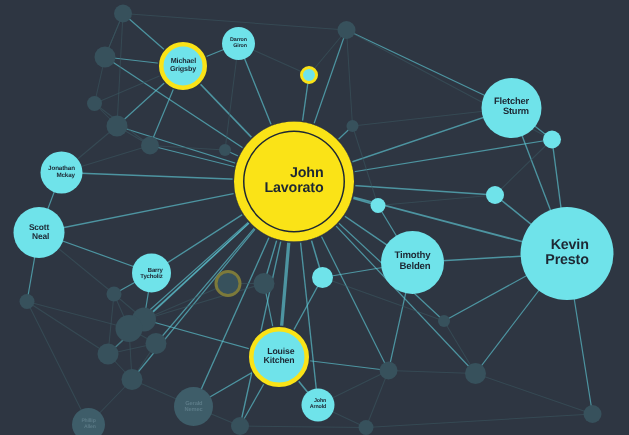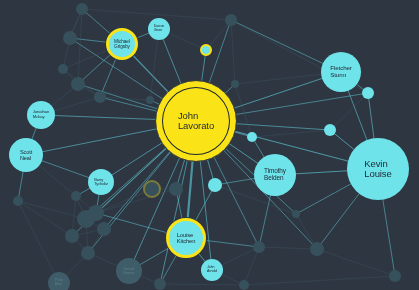--- a/index.html
+++ b/index.html
@@ -27,23 +27,23 @@
     width: 419px;
     height: 290px;
   }
   .node {
     position: absolute;
     border-radius: 50%;
     box-sizing: border-box;
     display: flex;
     align-items: center;
     justify-content: center;
-    text-align: left;
+    text-align: right;
     line-height: 1.08;
-    font-weight: normal;
+    font-weight: bold;
     letter-spacing: -0.1px;
     overflow: hidden;
     white-space: pre-line;
   }
   .node-label {
     display: block;
     pointer-events: none;
   }
 </style>
 </head>
@@ -159,21 +159,21 @@
       <line x1="341" y1="72" x2="235" y2="84" stroke="#3d5a63" stroke-width="0.7" stroke-opacity="0.55"></line>
       <line x1="70" y1="38" x2="82" y2="9" stroke="#3d5a63" stroke-width="0.7" stroke-opacity="0.55"></line>
       <line x1="122" y1="44" x2="63" y2="69" stroke="#3d5a63" stroke-width="0.7" stroke-opacity="0.55"></line>
       <line x1="104" y1="229" x2="88" y2="253" stroke="#3d5a63" stroke-width="0.7" stroke-opacity="0.55"></line>
       <line x1="96" y1="213" x2="76" y2="196" stroke="#3d5a63" stroke-width="0.7" stroke-opacity="0.55"></line>
     </svg>
   <div id="node-layer">
       <div class="node" style="left: 155px; top: 80px; width: 82px; height: 82px; font-size: 9.5px; background: rgb(250, 227, 23); color: rgb(29, 39, 51); border: 1px solid rgb(46, 54, 66); box-shadow: rgb(250, 227, 23) 0px 0px 0px 6px inset, rgb(29, 39, 51) 0px 0px 0px 7px inset;"><span class="node-label">John
 Lavorato</span></div>
       <div class="node" style="left: 347px; top: 138px; width: 62px; height: 62px; font-size: 9.5px; background: rgb(111, 227, 234); color: rgb(29, 39, 51);"><span class="node-label">Kevin
-Louise</span></div>
+Presto</span></div>
       <div class="node" style="left: 166px; top: 218px; width: 40px; height: 40px; font-size: 5.8px; background: rgb(111, 227, 234); color: rgb(29, 39, 51); border: 3px solid rgb(250, 227, 23); box-shadow: rgb(46, 54, 66) 0px 0px 0px 1px;"><span class="node-label">Louise
 Kitchen</span></div>
       <div class="node" style="left: 106px; top: 28px; width: 32px; height: 32px; font-size: 4.8px; background: rgb(111, 227, 234); color: rgb(29, 39, 51); border: 3px solid rgb(250, 227, 23); box-shadow: rgb(46, 54, 66) 0px 0px 0px 1px;"><span class="node-label">Michael
 Grigsby</span></div>
       <div class="node" style="left: 321px; top: 52px; width: 40px; height: 40px; font-size: 6.2px; background: rgb(111, 227, 234); color: rgb(29, 39, 51);"><span class="node-label">Fletcher
 Sturm</span></div>
       <div class="node" style="left: 254px; top: 154px; width: 42px; height: 42px; font-size: 6.4px; background: rgb(111, 227, 234); color: rgb(29, 39, 51);"><span class="node-label">Timothy
 Belden</span></div>
       <div class="node" style="left: 9px; top: 138px; width: 34px; height: 34px; font-size: 5.6px; background: rgb(111, 227, 234); color: rgb(29, 39, 51);"><span class="node-label">Scott
 Neal</span></div>

